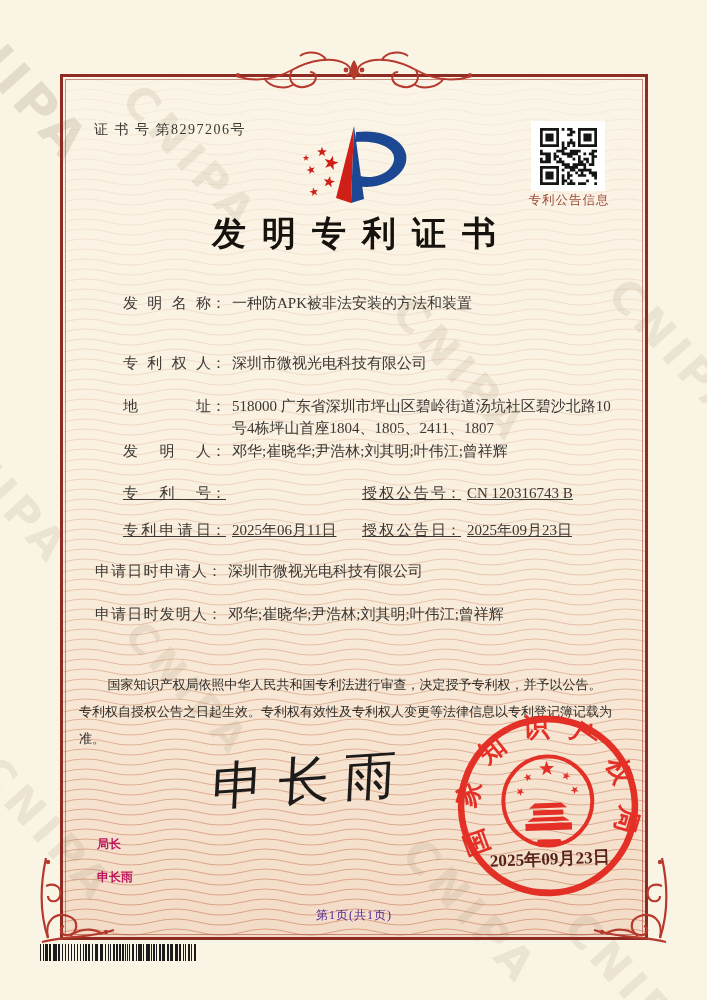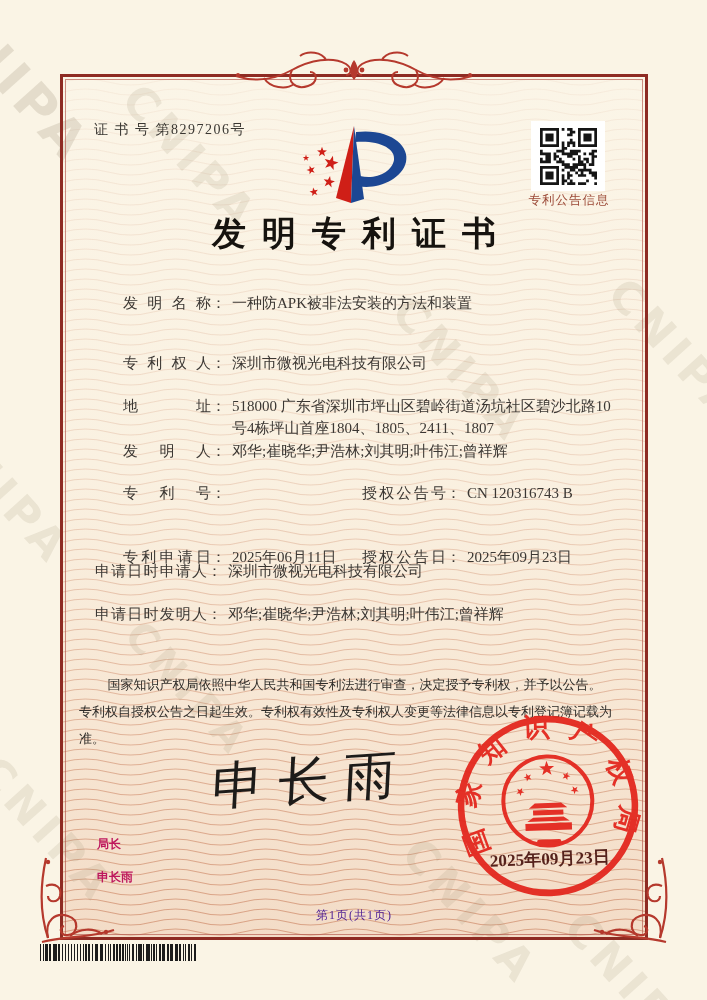--- a/index.html
+++ b/index.html
@@ -35,21 +35,21 @@
     font-size:12.5px;letter-spacing:1px;color:#9c4a38;}
   .title{position:absolute;left:60px;top:211px;width:588px;text-align:center;
     font-size:34px;font-weight:bold;letter-spacing:16px;text-indent:16px;color:#16130f;}
   .row{position:absolute;left:95px;width:520px;font-size:15px;color:#3b3733;display:flex;align-items:flex-start;line-height:22px;}
   .lab{display:inline-block;text-align:justify;text-align-last:justify;flex:0 0 auto;}
   .w88{width:88px;margin-left:28px;}
   .w112{width:112px;}
   .w84{width:84px;}
   .colon{flex:0 0 auto;margin-right:6px;}
   .val{flex:1 1 auto;}
-  .pair{display:flex;align-items:flex-start;}
+  .pair{display:flex;align-items:flex-start;text-decoration:underline;}
   .pair1{flex:0 0 267px;}
   .pair2{flex:1 1 auto;justify-content:flex-end;}
   .legal{position:absolute;left:79px;top:671px;width:552px;z-index:6;
     font-size:13px;line-height:27px;color:#2e2c29;}
   .legal .l1{text-indent:2.2em;}
   .director{position:absolute;left:97px;top:828px;z-index:6;
     font-family:"Liberation Sans","DejaVu Sans",sans-serif;
     font-size:12px;font-weight:bold;color:#be185d;line-height:33px;}
   .handwriting{
     position:absolute;left:212px;top:746px;z-index:6;white-space:nowrap;
@@ -181,21 +181,21 @@
       <span class="lab w88">专利号</span>
         <span class="colon">：</span>
     </span>
     <span class="pair pair2">
       <span class="lab w84">授权公告号</span>
         <span class="colon">：</span>
       <span class="val">CN 120316743 B</span>
     </span>
   </div>
 
-  <div class="row" style="top:546px">
+  <div class="row" style="top:519px">
     <span class="pair pair1">
       <span class="lab w88">专利申请日</span>
         <span class="colon">：</span>
       <span class="val">2025年06月11日</span>
     </span>
     <span class="pair pair2">
       <span class="lab w84">授权公告日</span>
         <span class="colon">：</span>
       <span class="val">2025年09月23日</span>
     </span>

